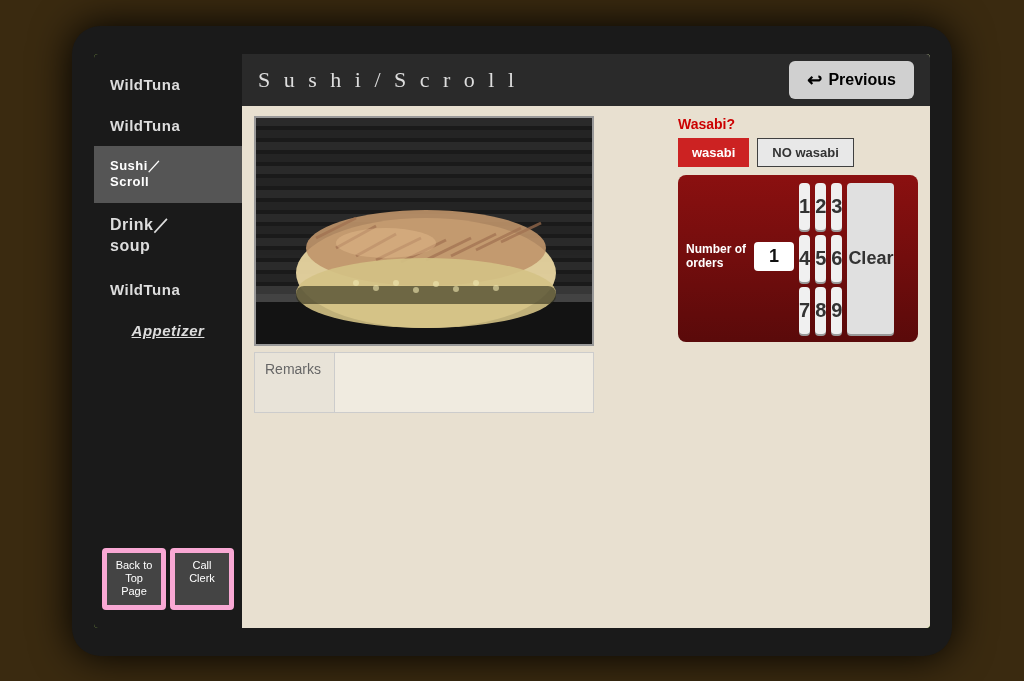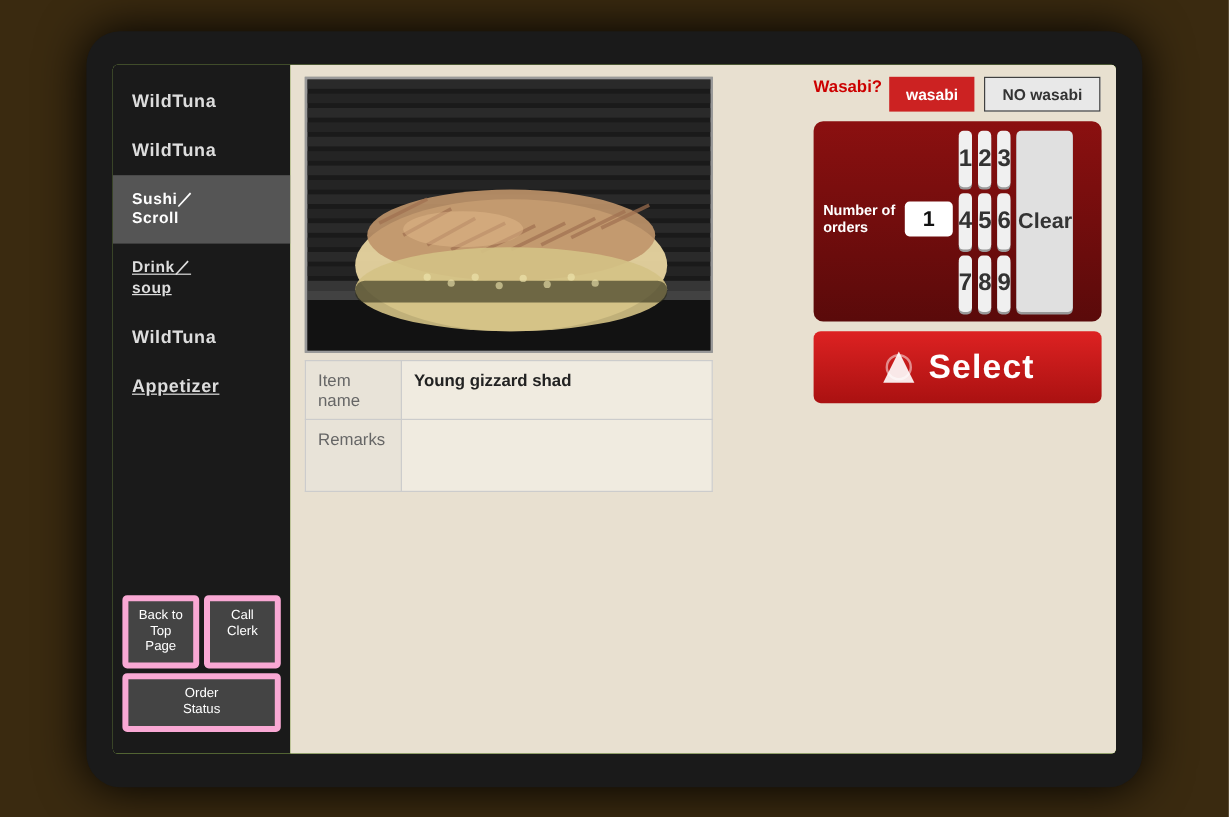--- a/index.html
+++ b/index.html
@@ -176,21 +176,21 @@
     .right-panel {
       display: flex;
       flex-direction: column;
       gap: 8px;
       width: 240px;
     }
 
     
     .wasabi-section {
       display: flex;
-      flex-direction: row;
+      flex-direction: column;
       gap: 6px;
     }
     .wasabi-label {
       color: #cc0000;
       font-weight: bold;
       font-size: 14px;
     }
     .wasabi-buttons {
       display: flex;
       gap: 8px;
@@ -297,36 +297,40 @@
 </head>
 <body>
 
 <div class="tablet-outer">
   <div class="tablet-screen">
 
     <div class="sidebar">
       <div class="sidebar-item">WildTuna</div>
       <div class="sidebar-item">WildTuna</div>
       <div class="sidebar-item active" style="font-size:13px; line-height:1.3;">Sushi／<br>Scroll</div>
-      <div class="sidebar-item" style="font-size:13px; line-height:1.3;text-decoration:underline;">Drink／<br>soup</div>
+      <div class="sidebar-item" style="font-size:16px; line-height:1.3;">Drink／<br>soup</div>
       <div class="sidebar-item">WildTuna</div>
-      <div class="sidebar-item" style="text-decoration:underline;">Appetizer</div>
+      <div class="sidebar-item" style="font-style:italic; text-decoration:underline;text-align:center;">Appetizer</div>
       <div class="sidebar-bottom">
         <div class="sidebar-bottom-row">
           <div class="sidebar-btn">Back to<br>Top Page</div>
           <div class="sidebar-btn">Call<br>Clerk</div>
         </div>
-        <div class="sidebar-bottom-row">
-          <div class="sidebar-btn full">Order<br>Status</div>
-        </div>
       </div>
     </div>
 
     <div class="main-content">
 
+      <div class="header">
+        <div class="header-title">S u s h i / S c r o l l</div>
+        <button class="prev-button">
+          <span class="arrow">↩</span>
+          <span>Previous</span>
+        </button>
+      </div>
 
       <div class="body-area">
 
         <div class="left-panel">
 
           <div class="food-image">
             <svg width="340" height="230" viewBox="0 0 340 230">
 
               <rect width="340" height="230" fill="#1a1a1a"></rect>
 
@@ -376,24 +380,20 @@
               <circle cx="160" cy="172" r="3" fill="#f0e8b0" opacity="0.6"></circle>
               <circle cx="180" cy="166" r="3" fill="#f0e8b0" opacity="0.6"></circle>
               <circle cx="200" cy="171" r="3" fill="#f0e8b0" opacity="0.6"></circle>
               <circle cx="220" cy="165" r="3" fill="#f0e8b0" opacity="0.6"></circle>
               <circle cx="240" cy="170" r="3" fill="#f0e8b0" opacity="0.6"></circle>
             </svg>
           </div>
 
           <table class="info-table">
             <tbody>
-                <tr>
-              <td class="label">Item<br>name</td>
-              <td class="value">Young gizzard shad</td>
-            </tr>
             <tr>
               <td class="label">Remarks</td>
               <td class="remarks-area"></td>
             </tr>
           </tbody>
             </table>
         </div>
 
         <div class="right-panel">
 
@@ -417,26 +417,19 @@
               <button class="numpad-key">4</button>
               <button class="numpad-key">5</button>
               <button class="numpad-key">6</button>
               <button class="numpad-key">7</button>
               <button class="numpad-key">8</button>
               <button class="numpad-key">9</button>
             </div>
             <button class="clear-btn">Clear</button>
           </div>
 
-          <button class="select-btn">
-            <svg class="logo" viewBox="0 0 30 30">
-              <polygon points="15,2 28,28 2,28" fill="white" opacity="0.9"></polygon>
-              <circle cx="15" cy="15" r="10" fill="none" stroke="white" stroke-width="2" opacity="0.5"></circle>
-            </svg>
-            <span>Select</span>
-          </button>
 
         </div>
       </div>
     </div>
 
   </div>
 </div>
 
 </body></html>

